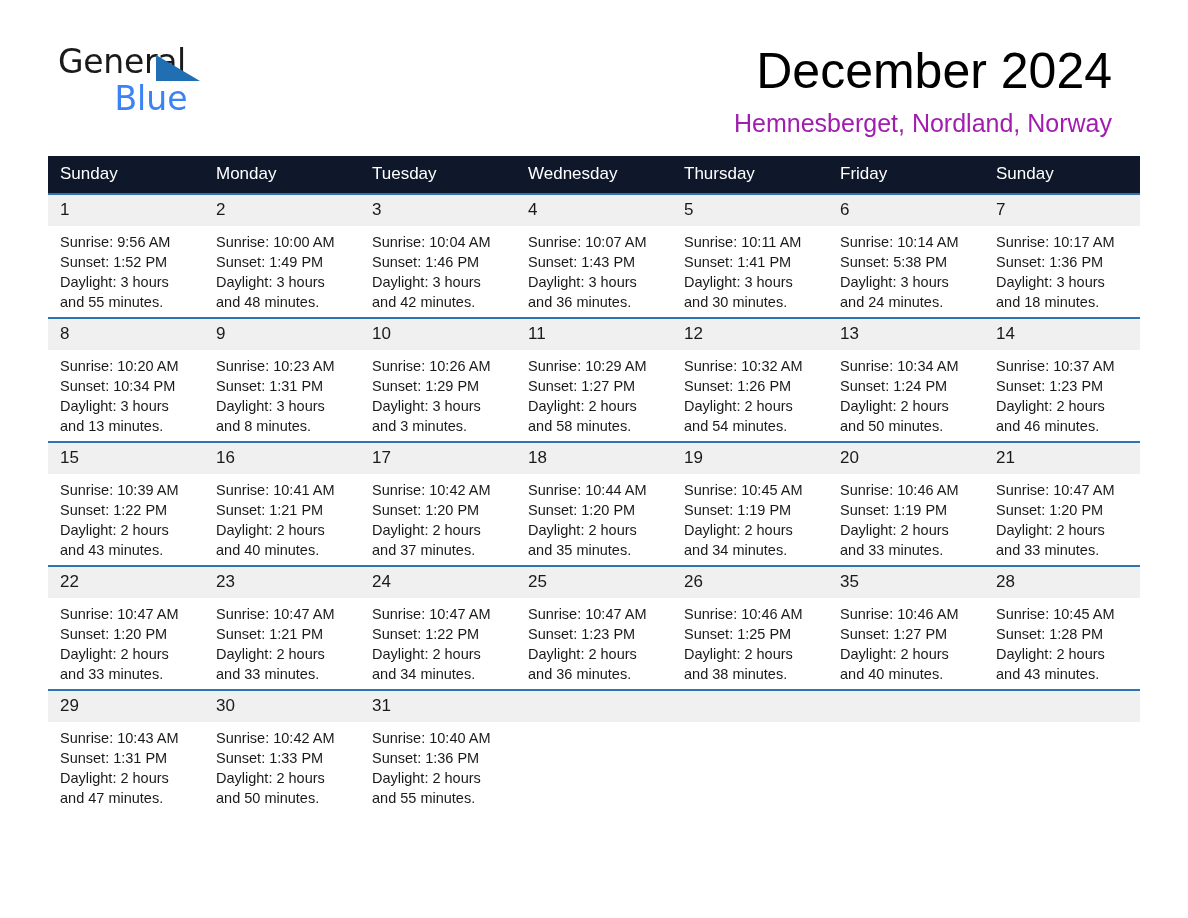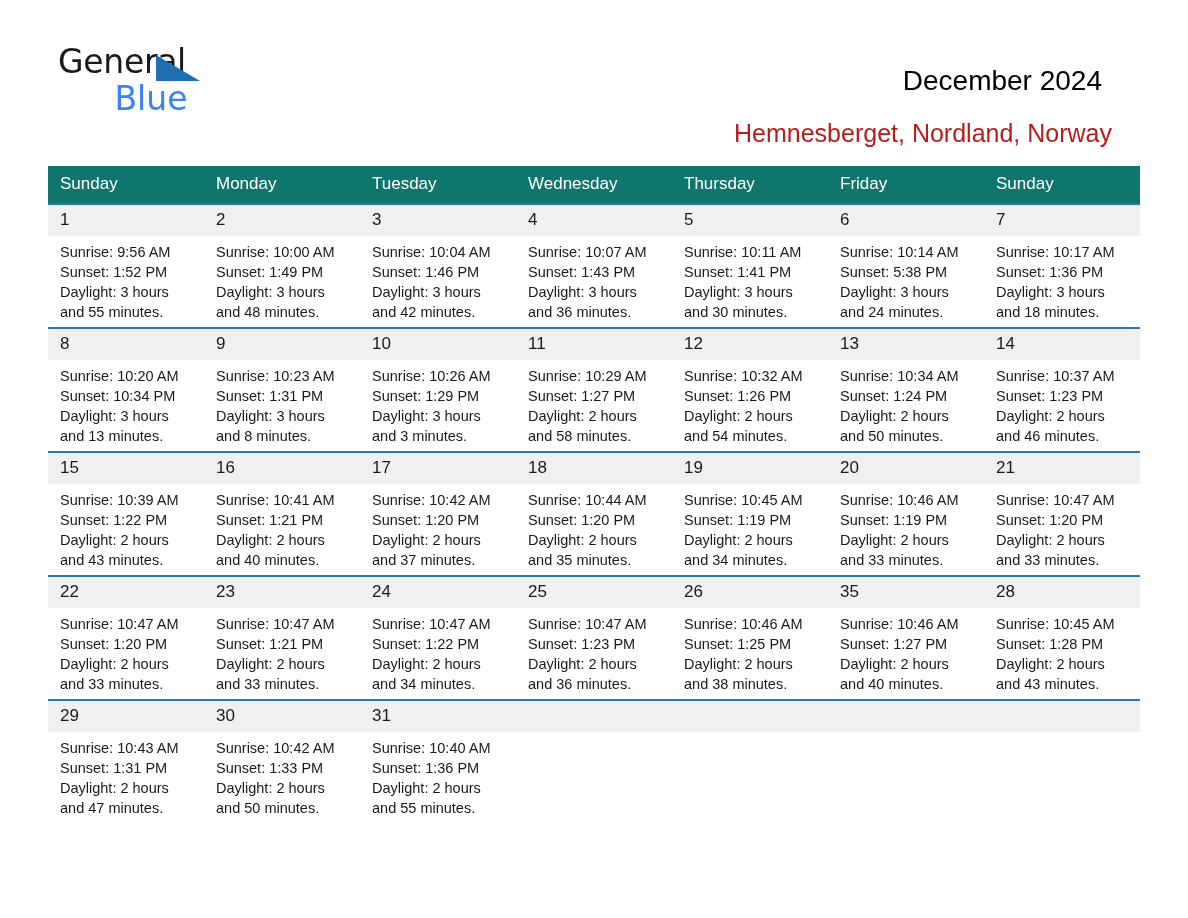--- a/index.html
+++ b/index.html
@@ -60,44 +60,44 @@
     font-family: "DejaVu Sans", sans-serif;
     text-align: center;
     margin-top: 2px;
     margin-left: 26px;
   }
   .title-block {
     text-align: right;
     padding-top: 2px;
   }
   .month-title {
-    font-size: 28px;
+    font-size: 50px;
     line-height: 50px;
     font-weight: 400;
     color: #000000;
-    margin: 10px;
+    margin: 0;
     letter-spacing: 0px;
   }
   .location {
     font-size: 25px;
     line-height: 34px;
     font-weight: 400;
-    color: #b91c1c;
+    color: #a21caf;
     margin: 10px 0 0 0;
   }
 
   
   .calendar {
     margin: 16px 48px 0 48px;
     width: 1092px;
     border-collapse: collapse;
     table-layout: fixed;
   }
   .calendar th {
-    background: #0f766e;
+    background: #0f172a;
     color: #ffffff;
     font-weight: 400;
     font-size: 17px;
     text-align: left;
     padding: 8px 0 9px 12px;
     border: none;
   }
   .calendar td {
     vertical-align: top;
     padding: 0;

